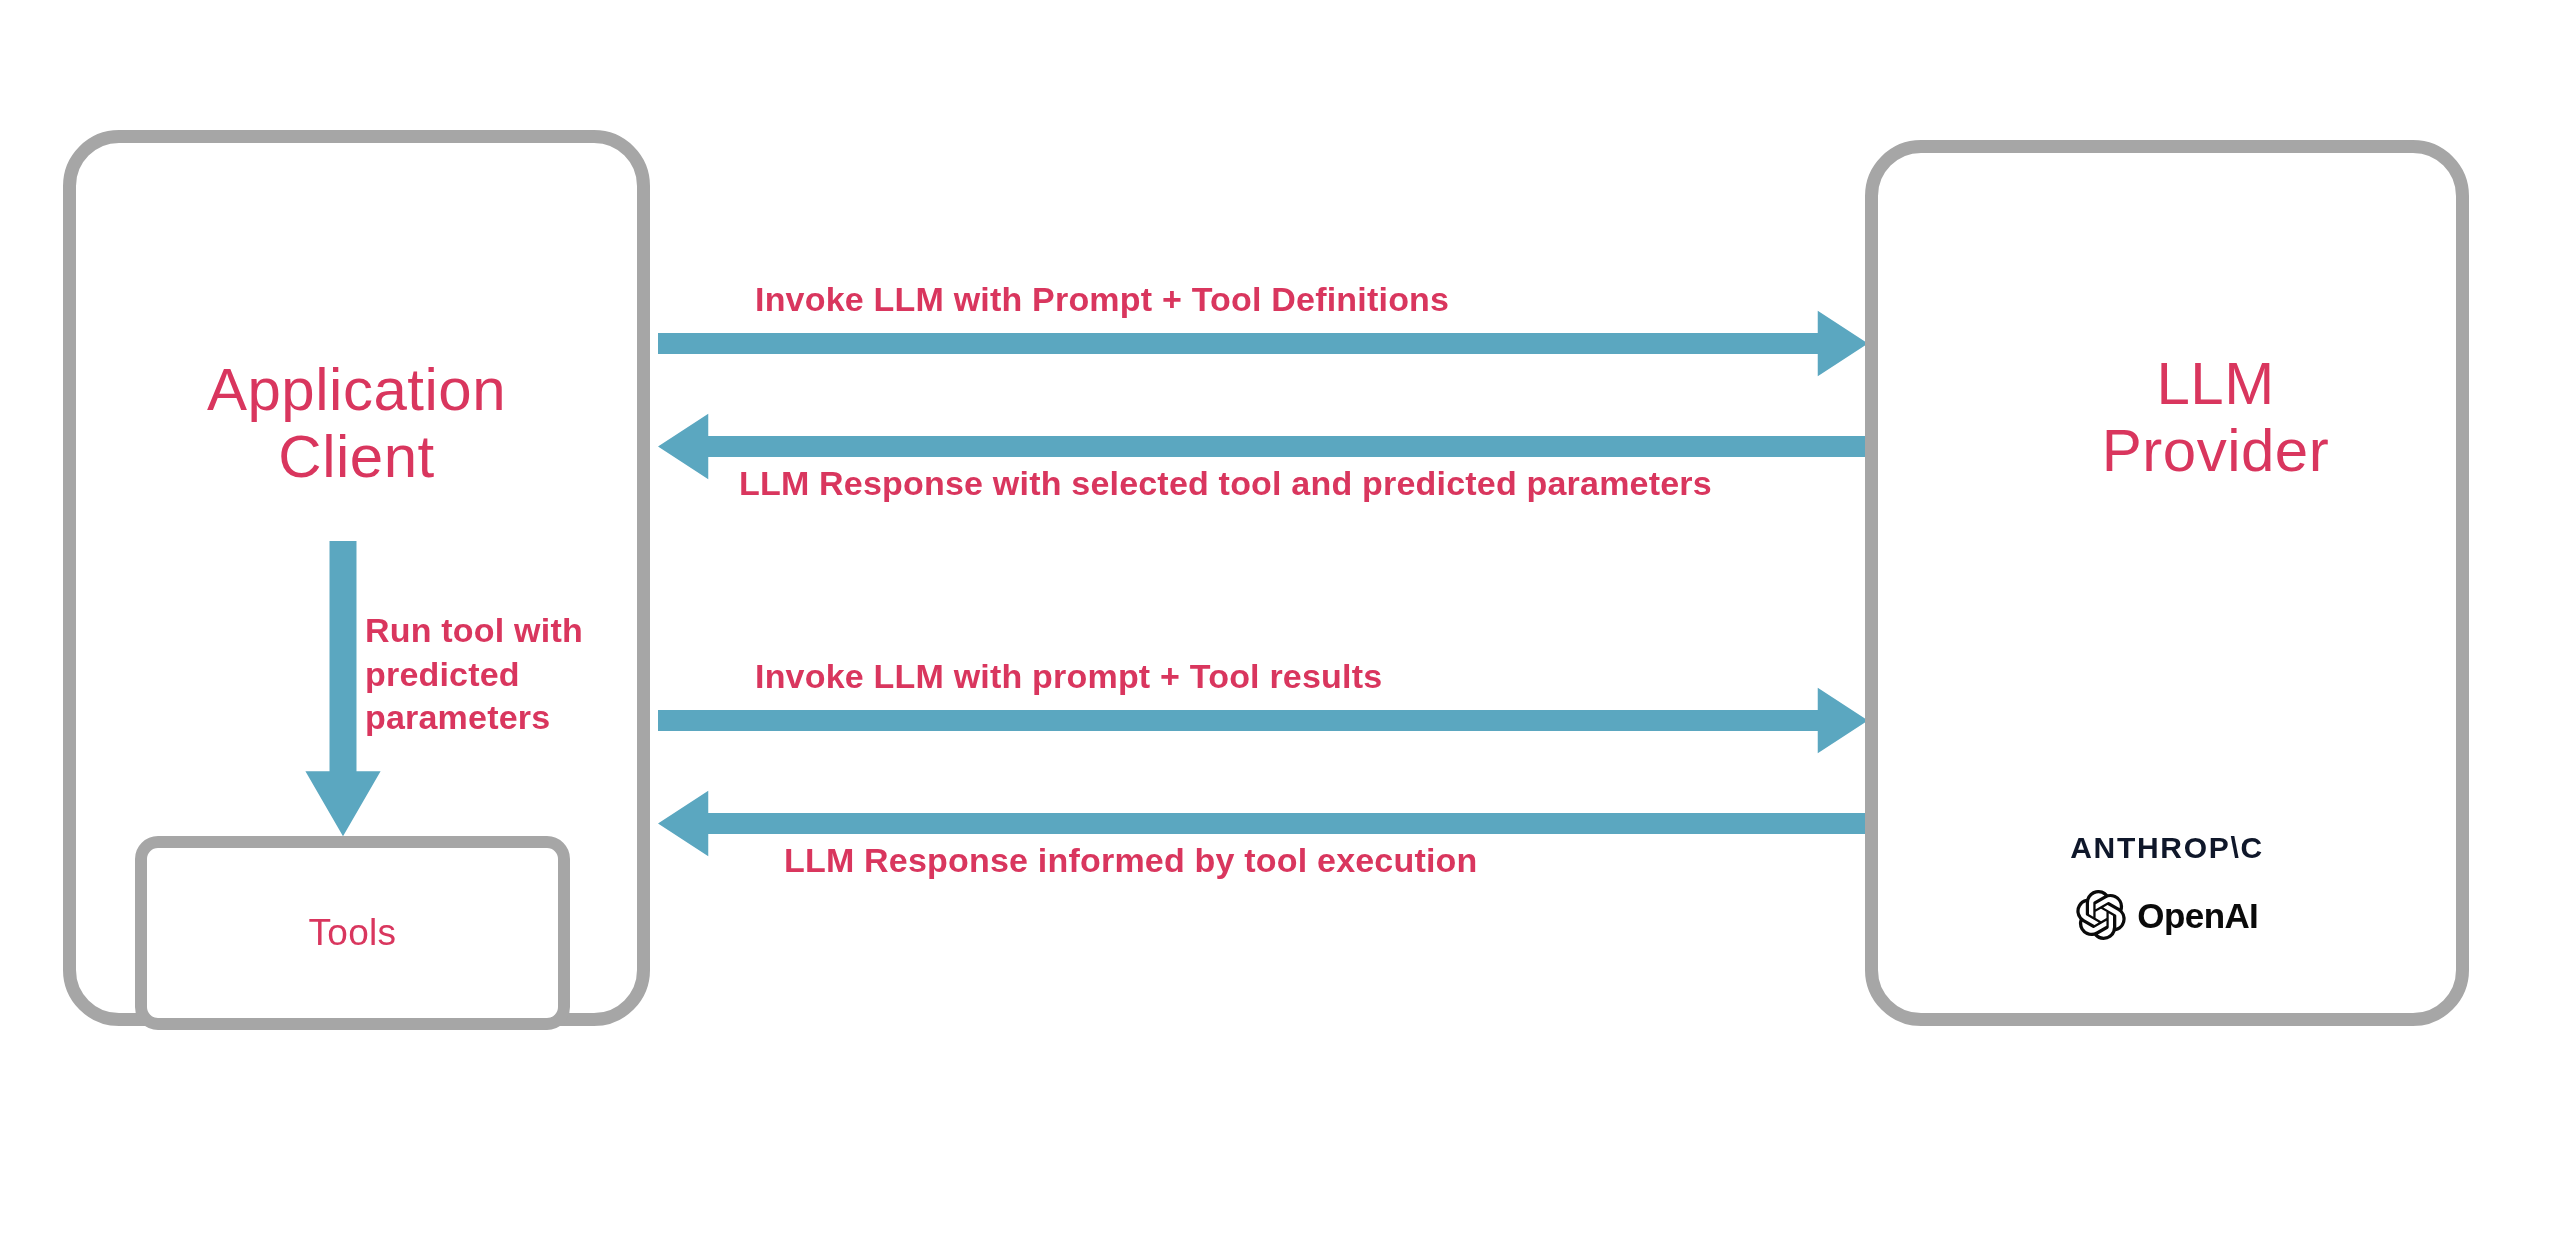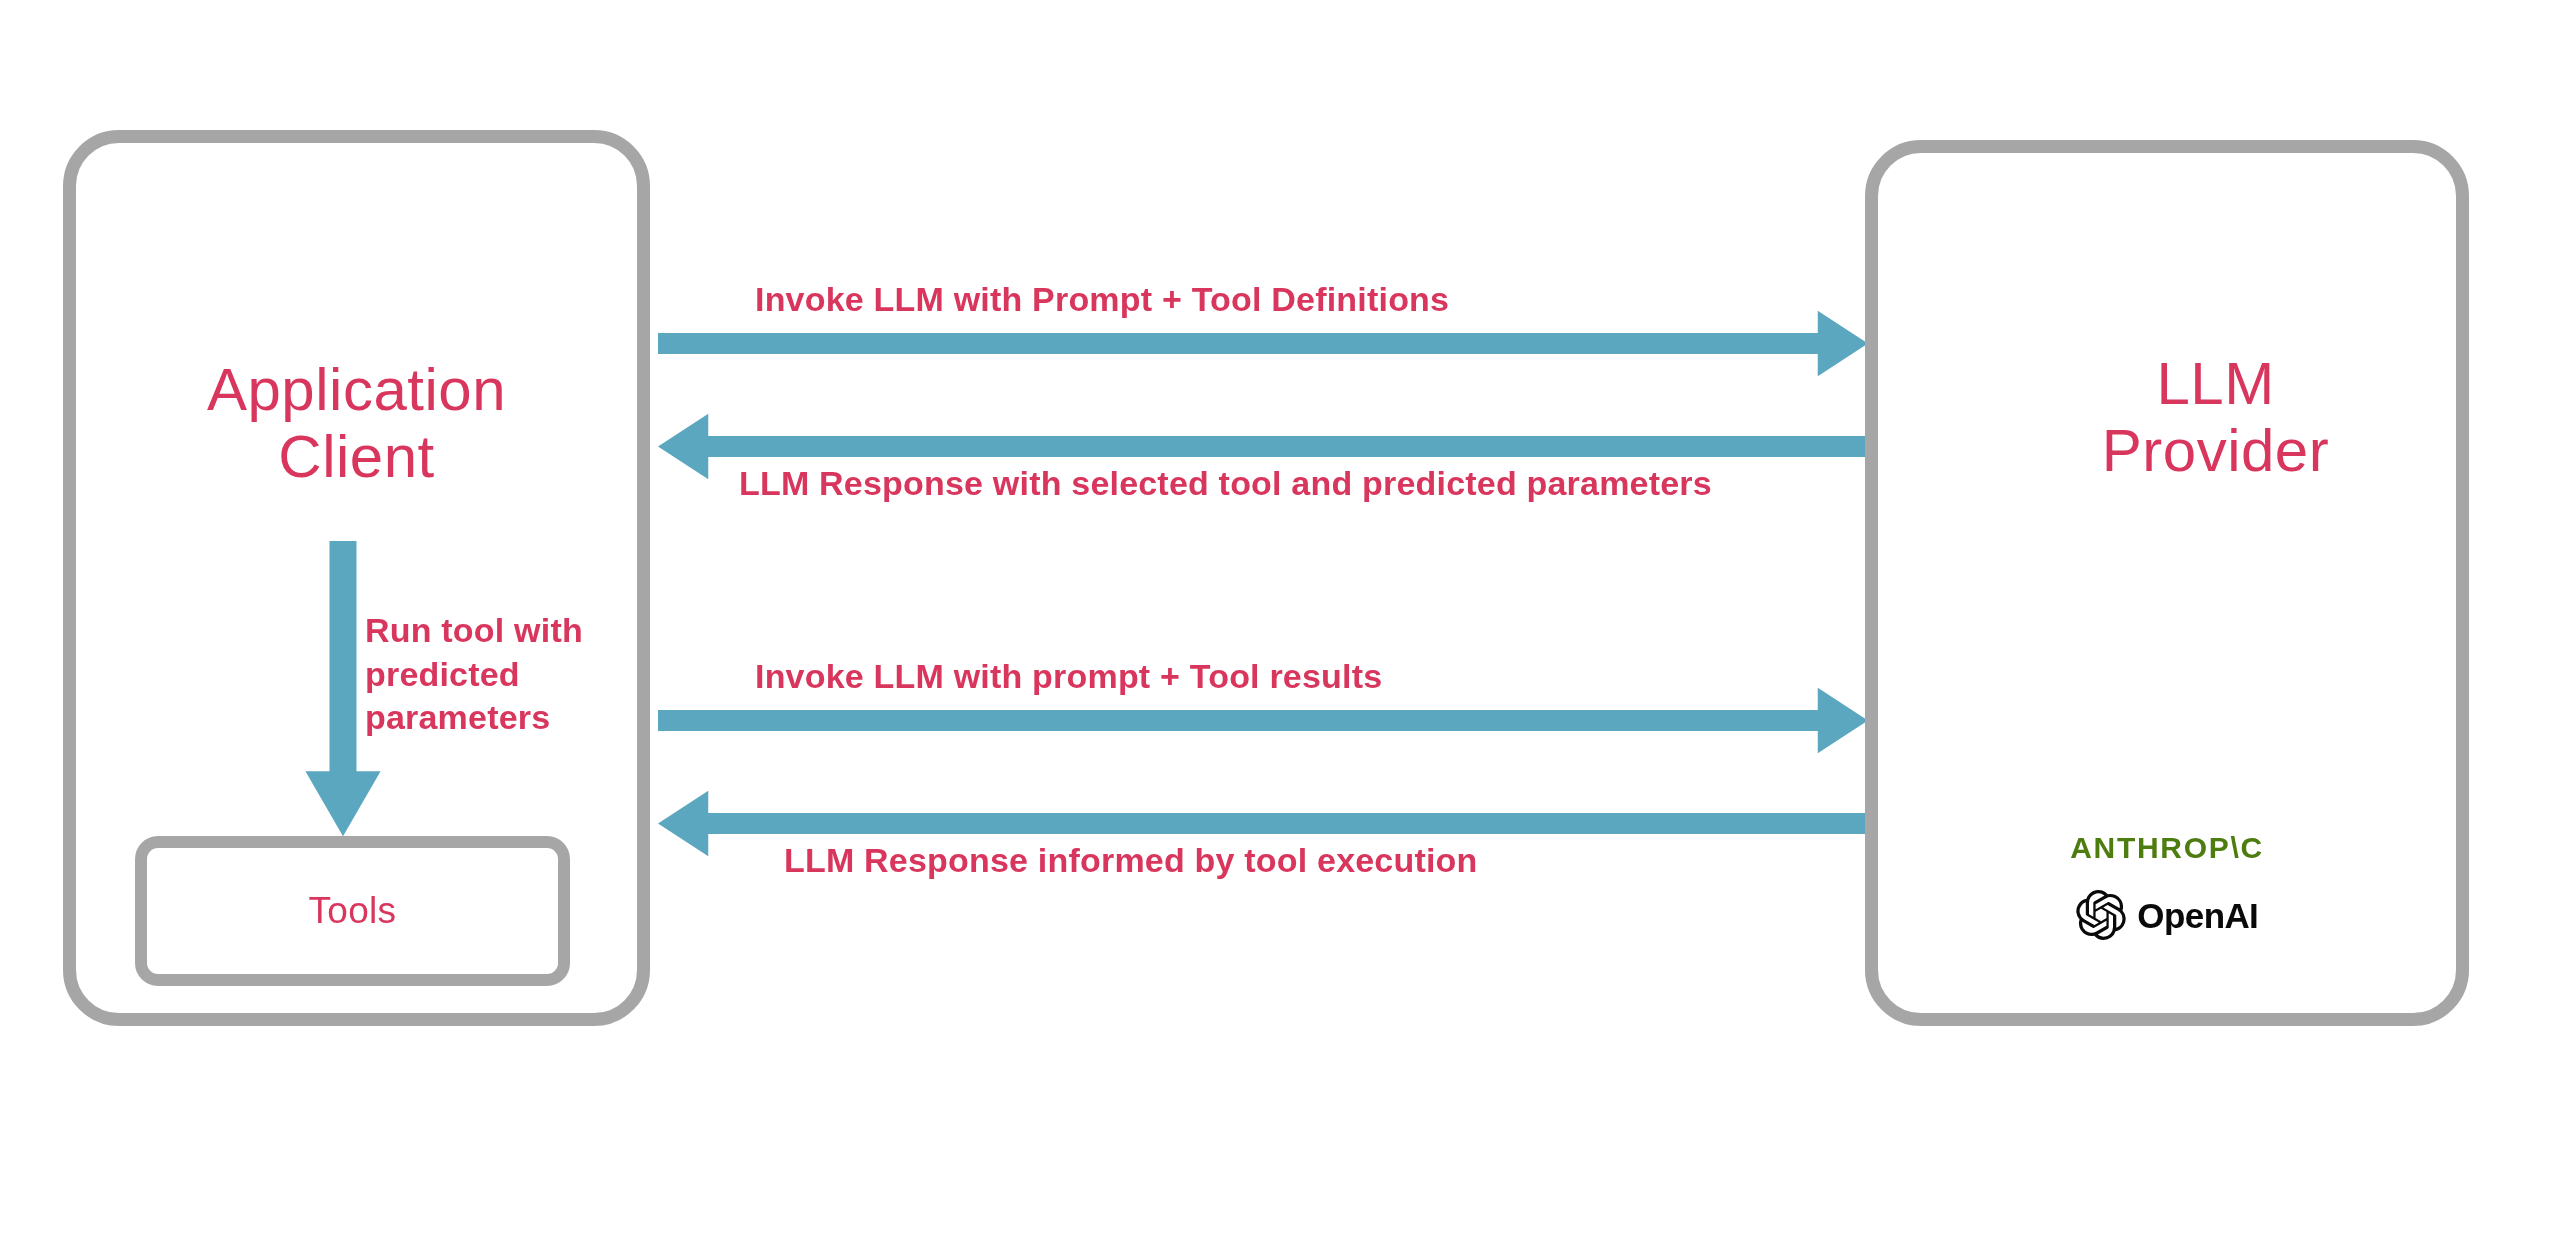--- a/index.html
+++ b/index.html
@@ -30,21 +30,21 @@
   }
   #client-box { left: 63px;  top: 130px; width: 587px;  height: 896px; }
   #llm-box    { left: 1865px; top: 140px; width: 604px;  height: 886px; }
 
   #tools-box {
     position: absolute;
     box-sizing: border-box;
     left: 135px;
     top: 836px;
     width: 435px;
-    height: 150px;
+    height: 194px;
     border: 12.6px solid #a6a6a6;
     border-radius: 23px;
     background: #ffffff;
     display: flex;
     align-items: center;
     justify-content: center;
   }
 
   
   .box-title {
@@ -124,21 +124,21 @@
     position: absolute;
     left: 1865px;
     top: 831px;
     width: 604px;
     display: flex;
     flex-direction: column;
     align-items: center;
     gap: 25px;
   }
   #anthropic-logo {
-    color: #4d7c0f;
+    color: #0f172a;
     font-size: 30px;
     font-weight: 700;
     letter-spacing: 1.7px;
     font-family: "Liberation Sans", sans-serif;
   }
   #openai-logo {
     display: flex;
     align-items: center;
     gap: 11.6px;
   }

